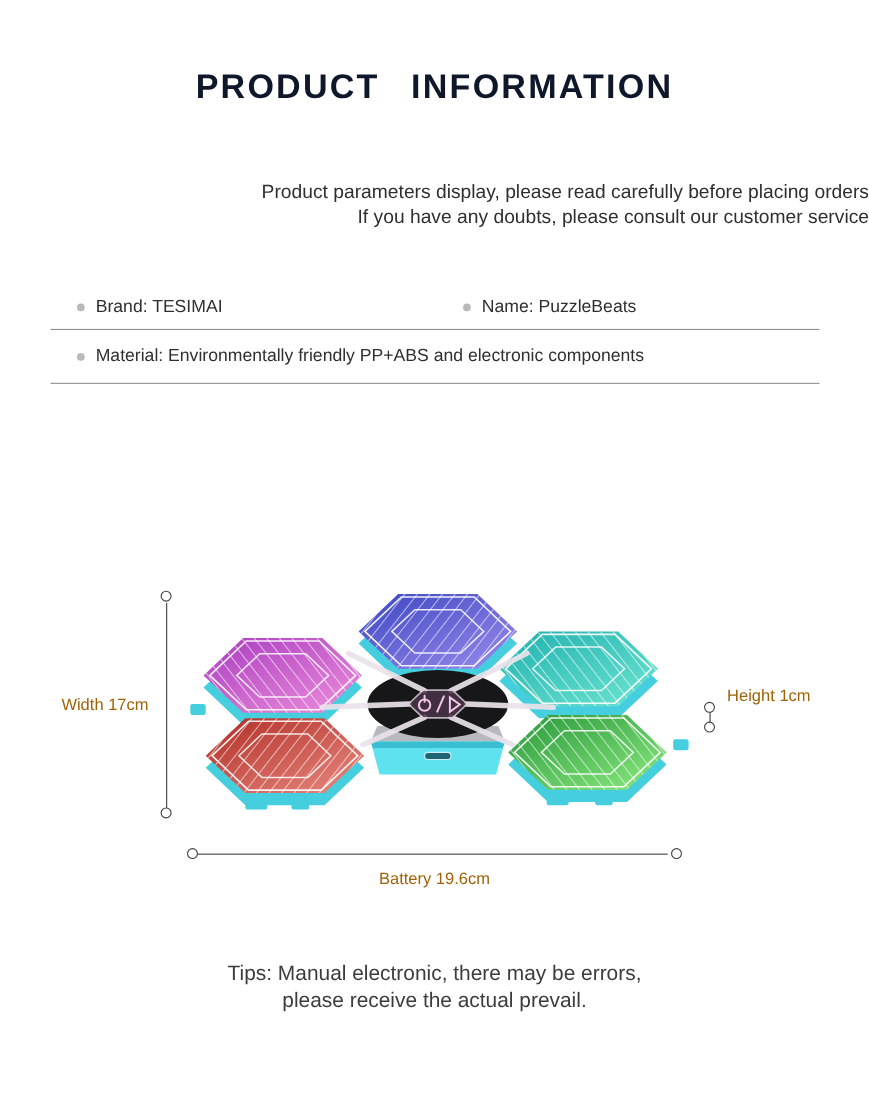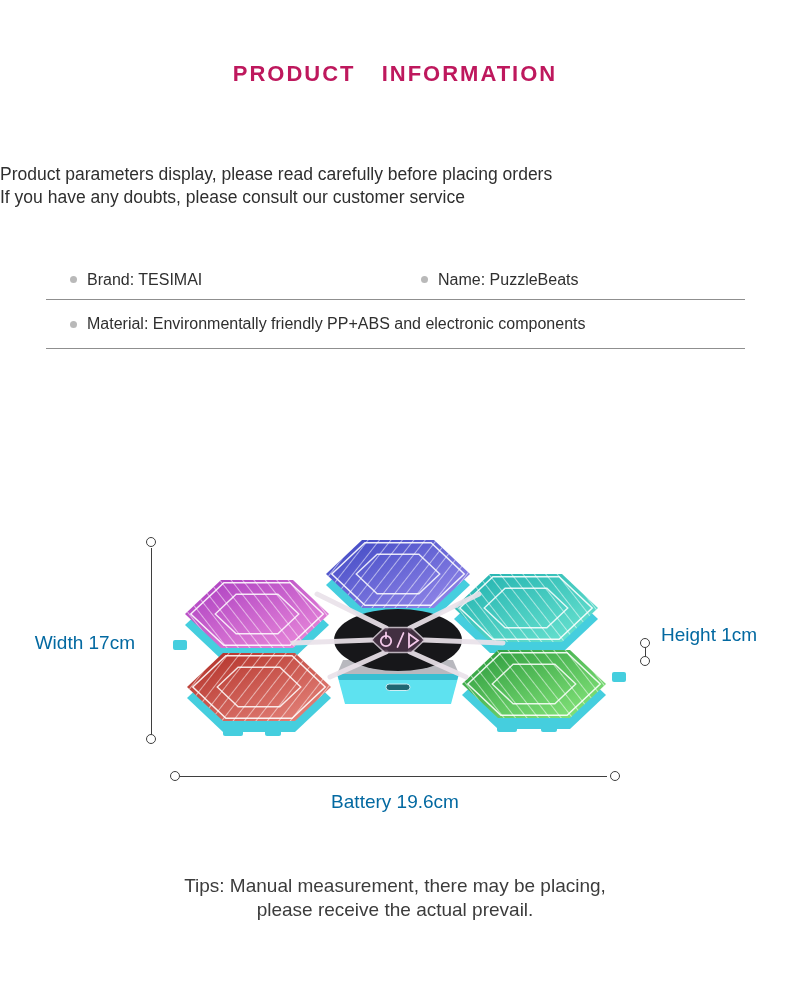--- a/index.html
+++ b/index.html
@@ -1,40 +1,40 @@
 <!DOCTYPE html>
 <html><head>
 <meta charset="utf-8">
 <style>
   html,body{margin:0;padding:0;background:#fff;}
   .page{position:relative;width:790px;height:1000px;background:#ffffff;
         font-family:"Liberation Sans",sans-serif;color:#333;overflow:hidden;}
 
   .title{position:absolute;top:61px;left:0;width:100%;text-align:center;
-         font-size:22px;font-weight:bold;letter-spacing:2px;word-spacing:18px;color:#be185d;}
+         font-size:31px;font-weight:bold;letter-spacing:2px;word-spacing:18px;color:#0f172a;}
 
-  .intro{position:absolute;top:163px;left:0;width:100%;text-align:left;
+  .intro{position:absolute;top:163px;left:0;width:100%;text-align:right;
          font-size:17.5px;line-height:23px;color:#2f2f2f;}
 
   .specs{position:absolute;left:46px;top:260px;width:699px;}
   .spec-row{position:relative;border-bottom:1px solid #8f8f8f;}
   .spec-row.last{border-bottom:none;}
   .h39{height:39px}.h48{height:48px}.h50{height:50px}
   .cell{position:absolute;top:0;height:100%;display:flex;align-items:center;gap:10px;
         font-size:16px;color:#2f2f2f;white-space:nowrap;}
   .cell.c1{left:24px}
   .cell.c2{left:375px}
   .bullet{width:7px;height:7px;border-radius:50%;background:#b9b9b9;flex:0 0 auto;}
 
   .figure{position:absolute;left:165px;top:520px;width:480px;height:225px;}
 
   .dim-line{position:absolute;background:#3f3f3f;}
   .dim-circle{position:absolute;width:8px;height:8px;border:1.5px solid #3f3f3f;
               border-radius:50%;background:#fff;box-sizing:content-box;}
-  .dim-label{position:absolute;font-size:19px;color:#0369a1;white-space:nowrap;}
+  .dim-label{position:absolute;font-size:15px;color:#a16207;white-space:nowrap;}
   .width-label{left:20px;top:632px;width:115px;text-align:right;}
   .height-label{left:661px;top:624px;}
   .length-label{left:165px;top:791px;width:460px;text-align:center;}
 
   .tips{position:absolute;top:874px;left:0;width:100%;text-align:center;
         font-size:19px;line-height:24px;color:#3c3c3c;}
 </style>
 </head>
 <body>
 
@@ -178,17 +178,17 @@
   <div class="dim-circle" style="left:640px;top:638px;"></div>
   <div class="dim-circle" style="left:640px;top:656px;"></div>
   <div class="dim-label height-label">Height 1cm</div>
 
   <div class="dim-line" style="left:180px;top:776px;width:427px;height:1px;"></div>
   <div class="dim-circle" style="left:170px;top:771px;"></div>
   <div class="dim-circle" style="left:610px;top:771px;"></div>
   <div class="dim-label length-label">Battery 19.6cm</div>
 
   <div class="tips">
-    <div>Tips: Manual measurement, there may be placing,</div>
+    <div>Tips: Manual electronic, there may be errors,</div>
     <div>please receive the actual prevail.</div>
   </div>
 
 </div>
 
 </body></html>

